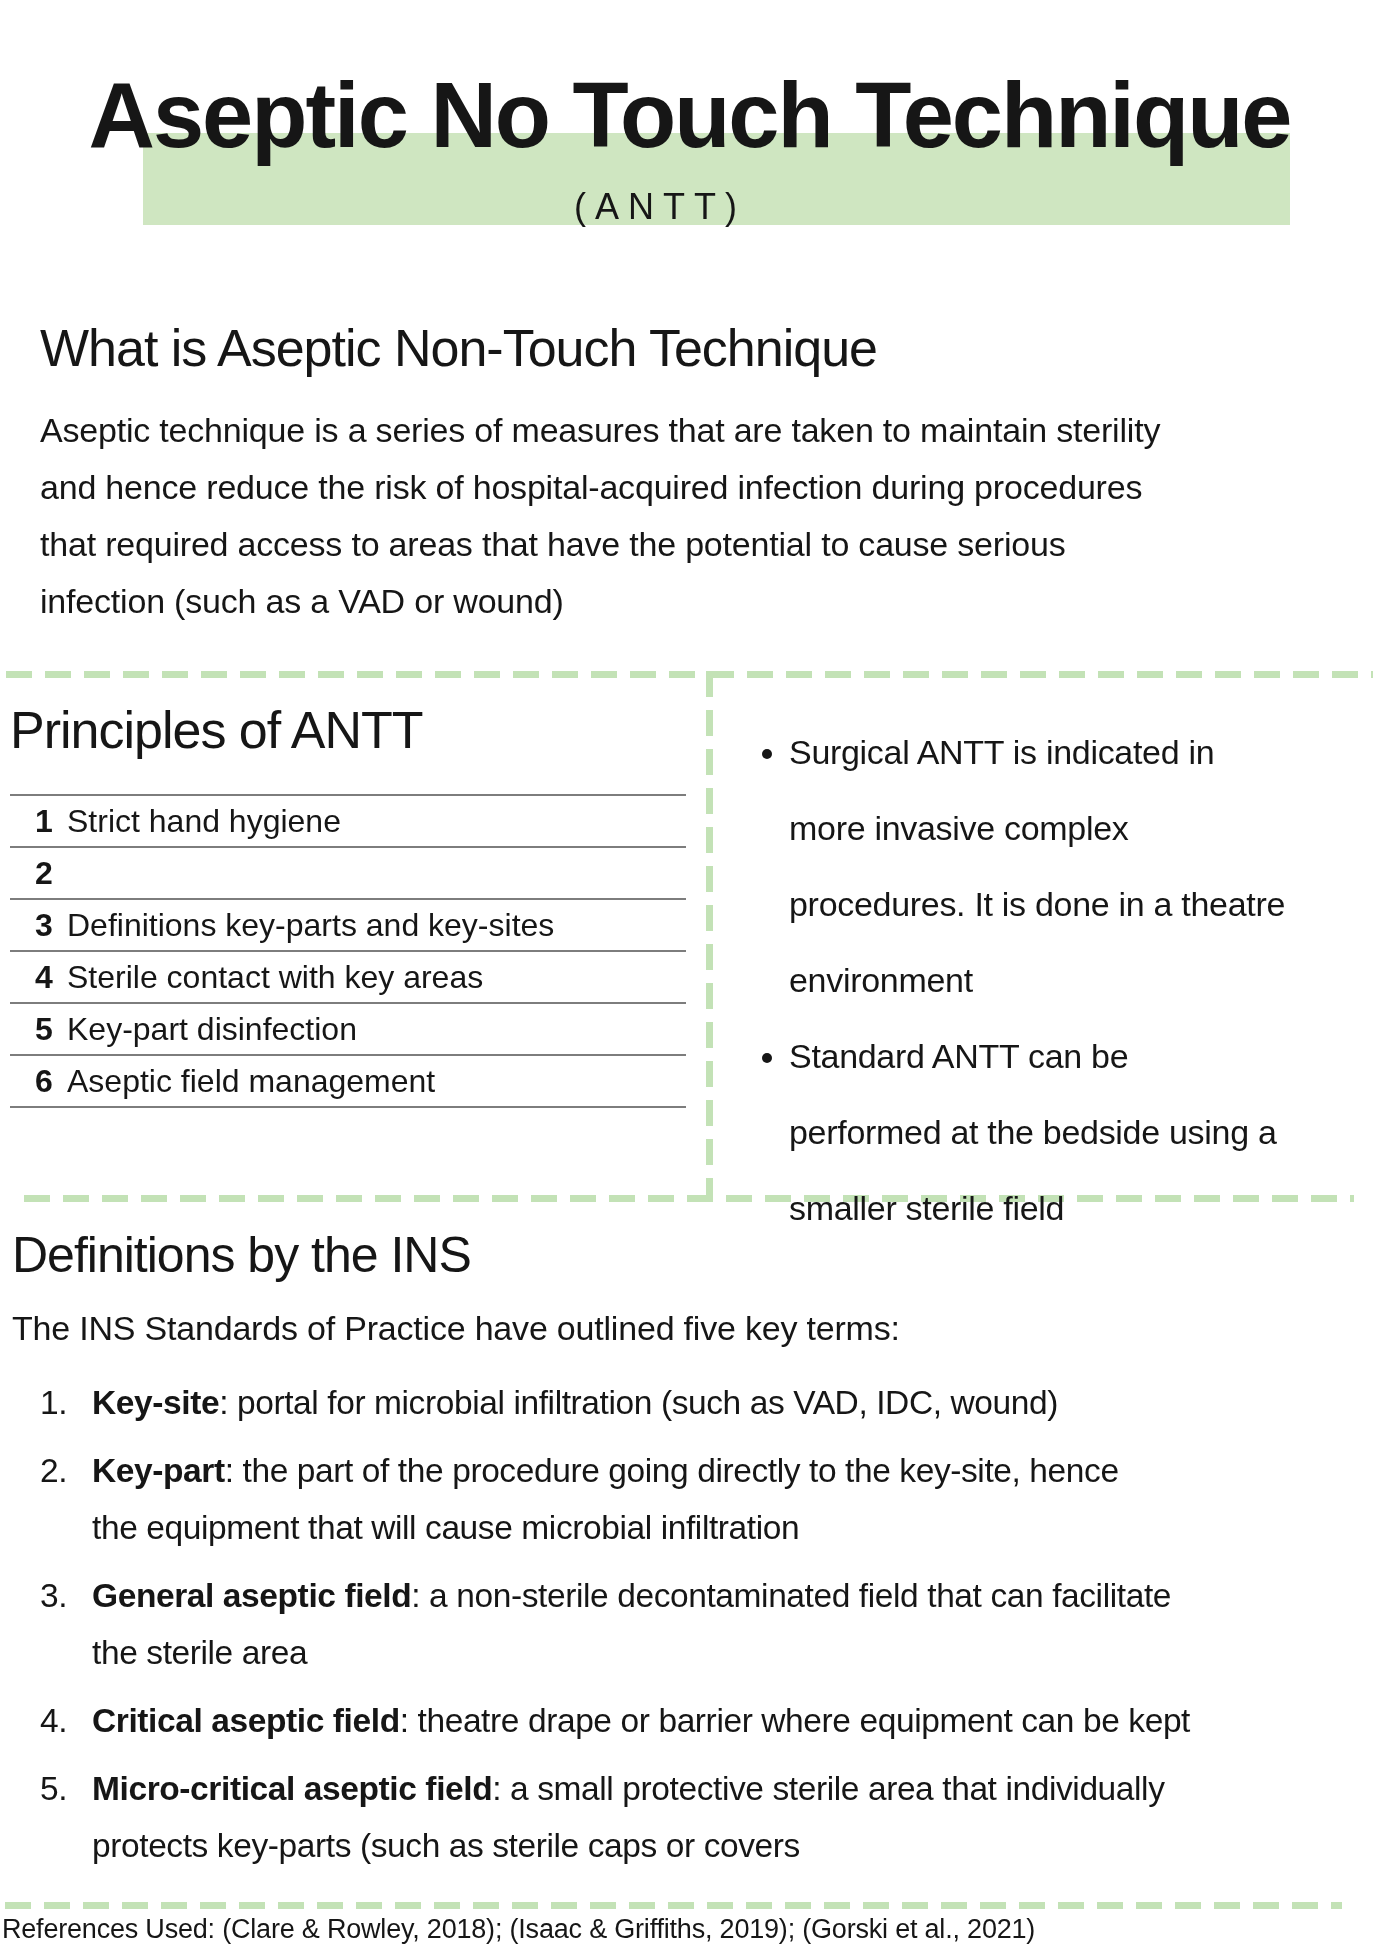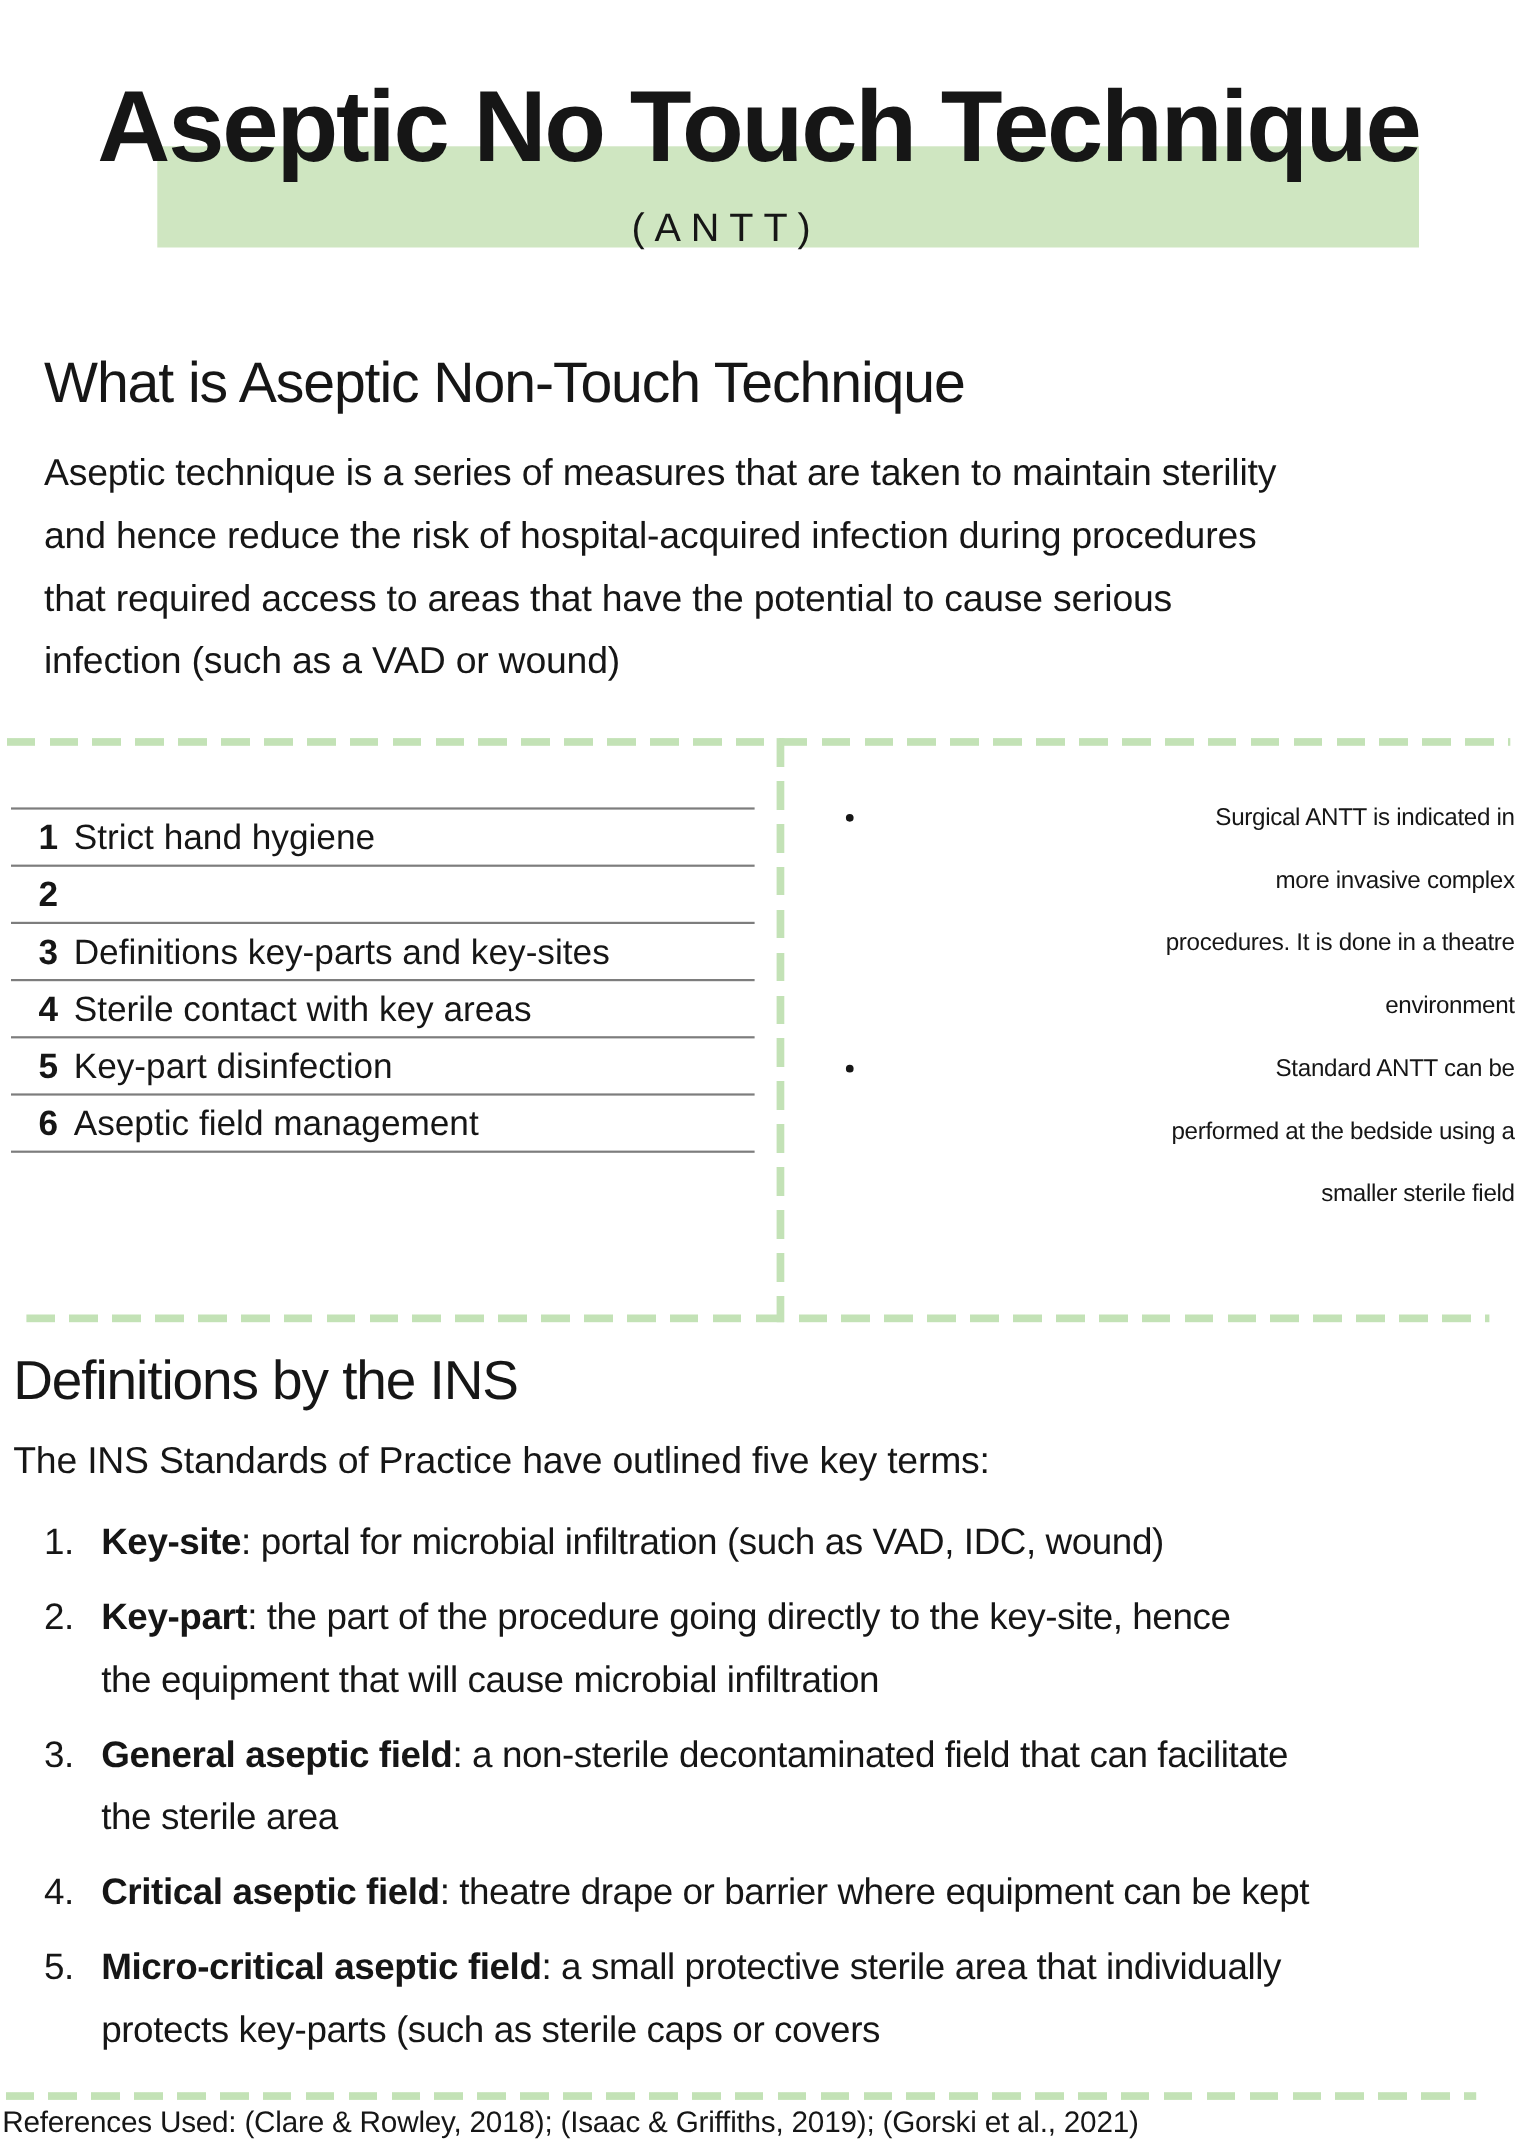--- a/index.html
+++ b/index.html
@@ -52,21 +52,21 @@
   .principles-table{margin-top:34px;border-bottom:2px solid var(--rule);}
   .p-row{
     display:flex;align-items:center;height:52px;
     border-top:2px solid var(--rule);font-size:32px;
   }
   .p-num{width:57px;padding-left:25px;font-weight:bold;flex:none;}
   .col-right{position:absolute;left:717px;top:700px;width:660px;}
   .col-right h2{font-size:50px;font-weight:400;margin:0;letter-spacing:-1px;white-space:nowrap;}
   .col-right ul{margin:14px 0 0 0;padding-left:72px;}
   .col-right li{
-    font-size:22px;line-height:57px;white-space:pre-line;letter-spacing:-0.3px;text-align:right;
+    font-size:34px;line-height:76px;white-space:pre-line;letter-spacing:-0.3px;
   }
   .section-defs{position:absolute;left:12px;top:1226px;width:1362px;}
   .section-defs h2{font-size:50px;font-weight:400;margin:0 0 22px 0;letter-spacing:-1px;}
   .defs-intro{font-size:34px;line-height:44px;margin:0 0 24px 0;letter-spacing:-0.2px;}
   .section-defs ol{list-style:none;margin:0;padding:0;}
   .section-defs li{
     position:relative;padding-left:80px;font-size:33.5px;line-height:57px;
     margin-bottom:11px;white-space:pre-line;letter-spacing:-0.4px;
   }
   .d-num{position:absolute;left:28px;top:0;}
@@ -89,20 +89,21 @@
 and hence reduce the risk of hospital-acquired infection during procedures
 that required access to areas that have the potential to cause serious
 infection (such as a VAD or wound)</p>
 </section>
 
 <div class="dash-h divider1"></div>
 <div class="divider-v"></div>
 <div class="dash-h divider2"></div>
 
 <section class="col-left">
+  <h2>Principles of ANTT</h2>
   <div class="principles-table">
     <div class="p-row">
       <span class="p-num">1</span>
       <span class="p-label">Strict hand hygiene</span>
     </div>
     <div class="p-row">
       <span class="p-num">2</span>
     </div>
     <div class="p-row">
       <span class="p-num">3</span>

